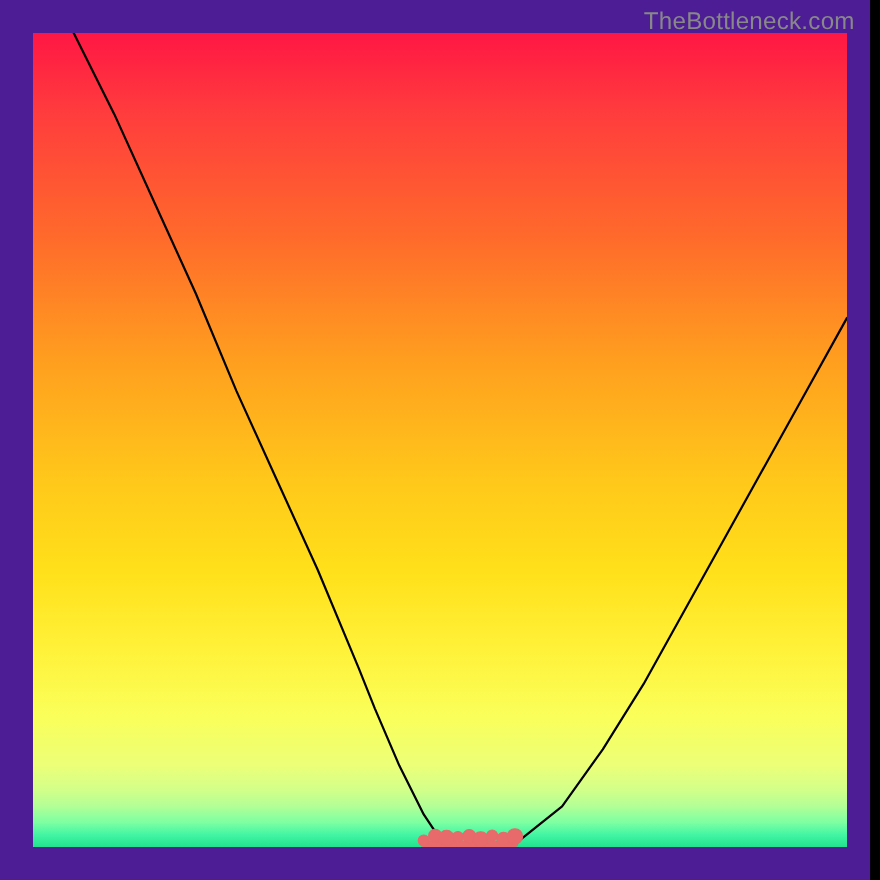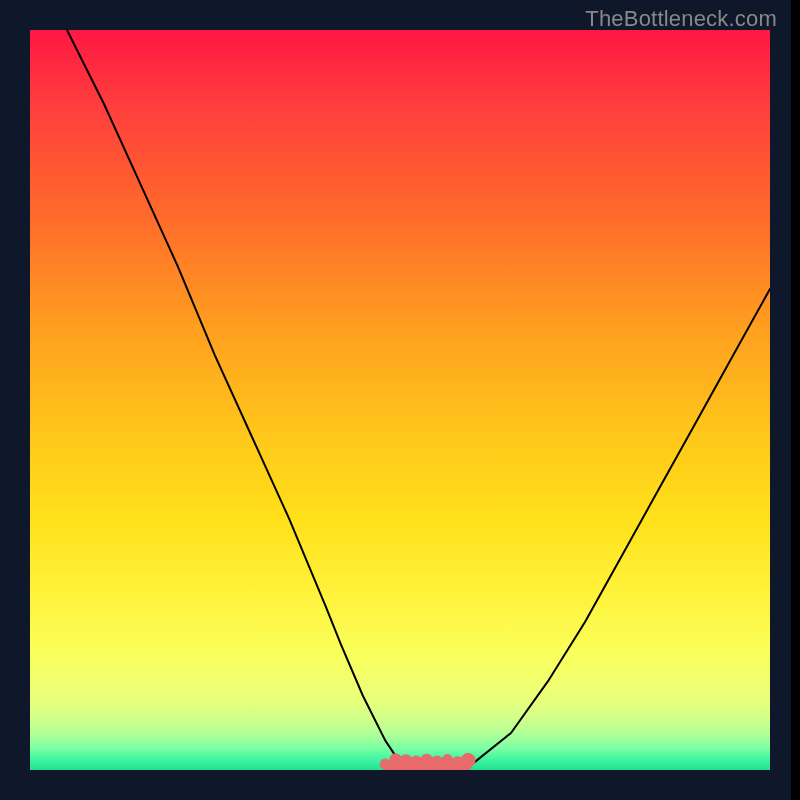--- a/index.html
+++ b/index.html
@@ -8,21 +8,21 @@
     width: 800px;
     height: 800px;
     background: #000;
     font-family: Arial, Helvetica, sans-serif;
     overflow: hidden;
   }
   .chart-frame {
     position: relative;
     width: 791px;
     height: 800px;
-    background: #0f172a;
+    background: #4c1d95;
   }
   .watermark {
     position: absolute;
     top: 6px;
     right: 14px;
     color: #888;
     font-size: 22px;
     font-weight: 400;
     letter-spacing: 0.2px;
     z-index: 5;

